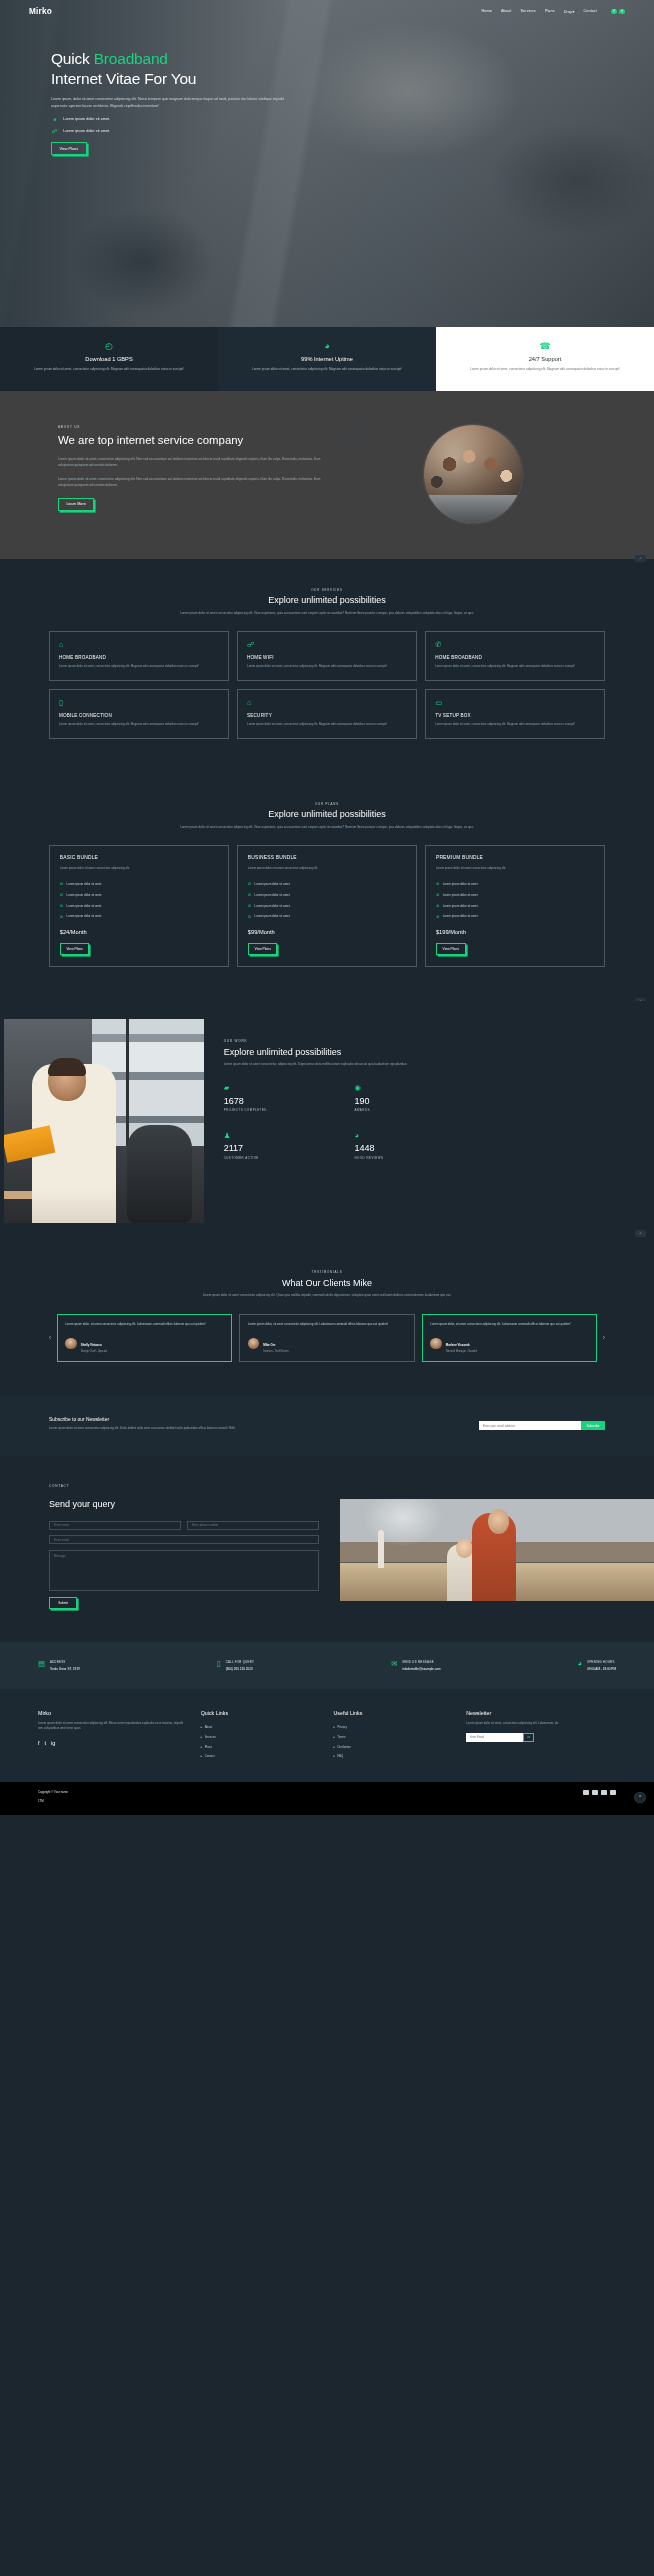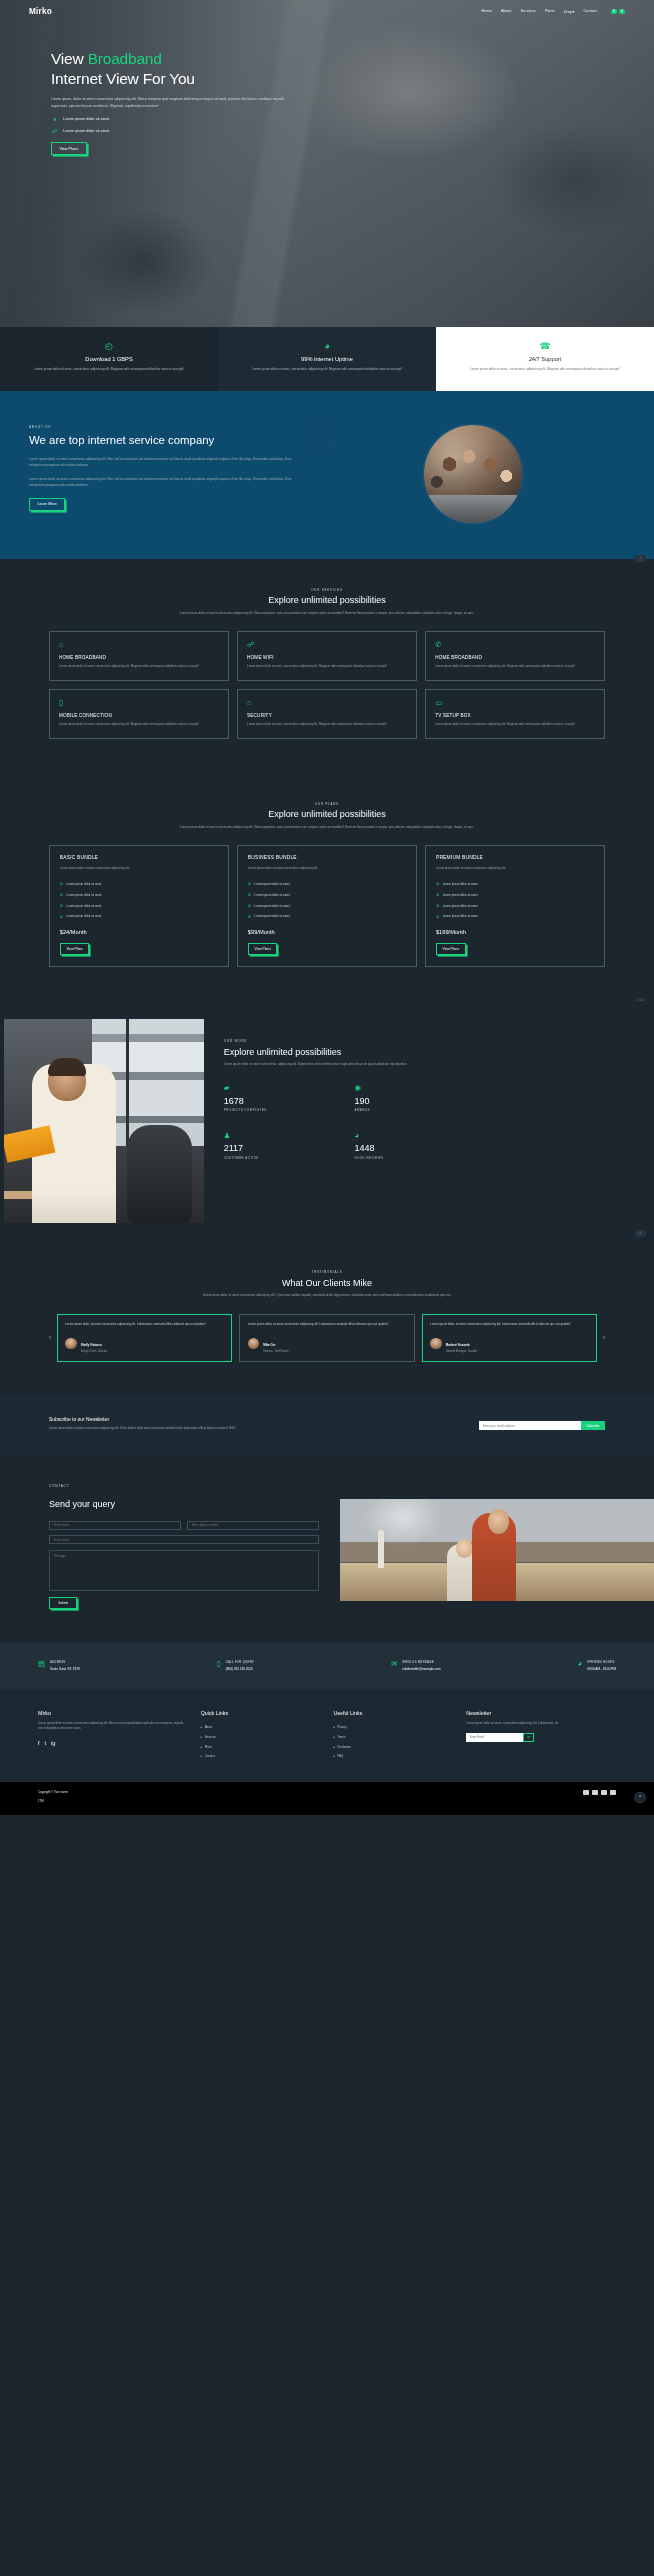--- a/index.html
+++ b/index.html
@@ -81,21 +81,21 @@
   .featcell { flex:1; padding:14.7px 13px 18px; text-align:center; background:#1b262e;}
   .featcell.mid { background:#1f2b34; }
   .featcell.light { background:#ffffff; }
   .featcell .fic { font-size:9px; color:#19d27e; line-height:1; }
   .featcell h3 { font-size:5.7px; font-weight:400; margin-top:5.7px; color:#fff;}
   .featcell.light h3 { color:#222c33; }
   .featcell p { font-size:3.1px; line-height:1.75; margin-top:4.9px; color:#aab4bb;}
   .featcell.light p { color:#6c767d; }
 
   
-  .about { background:#0c4a6e; padding:34px 29px 36px; display:flex; gap:21px; position:relative;}
+  .about { background:#404040; padding:34px 58px 36px; display:flex; gap:21px; position:relative;}
   .about-left { width:270px; }
   .eyebrow { font-size:3.1px; letter-spacing:0.8px; color:#cbd3d8; text-transform:uppercase;}
   .about h2 { font-size:11.4px; font-weight:400; line-height:1.3; margin-top:4.1px; color:#fff;}
   .about p { font-size:3.2px; line-height:1.9; color:#9eabb3; margin-top:8.2px;}
   .about .btn-outline { margin-top:9.8px; }
   .about-right { flex:1; display:flex; align-items:center; justify-content:center; position:relative;}
   .photo-circle {
     width:98px;height:98px;border-radius:50%;
     background:
       radial-gradient(circle at 30% 35%, #d8c1a8, #9a7b63 45%, #3c3a38 100%),
@@ -331,22 +331,22 @@
         <a>Contact</a>
         <span class="social-top">
           <span class="soc-circ">f</span>
           <span class="soc-circ">t</span>
         </span>
       </div>
     </nav>
 
     <div class="hero-inner">
       <h1>
-        <span>View </span><span class="accent">Broadband</span><br>
-        <span>Internet View For You</span>
+        <span>Quick </span><span class="accent">Broadband</span><br>
+        <span>Internet Vitae For You</span>
       </h1>
       <p class="lead">Lorem ipsum, dolor sit amet consectetur adipisicing elit. Natus tempore quis magnam doloremque itaque ad modi, pariatur iste labore similique impedit aspernatur aperiam facere architecto. Eligendi, repellendus inventore!</p>
       <div class="hero-feat">
         <div class="row">
           <span class="ic">◕</span>
           <span class="tx">Lorem ipsum dolor sit amet.</span>
         </div>
         <div class="row">
           <span class="ic">☍</span>
           <span class="tx">Lorem ipsum dolor sit amet.</span>

